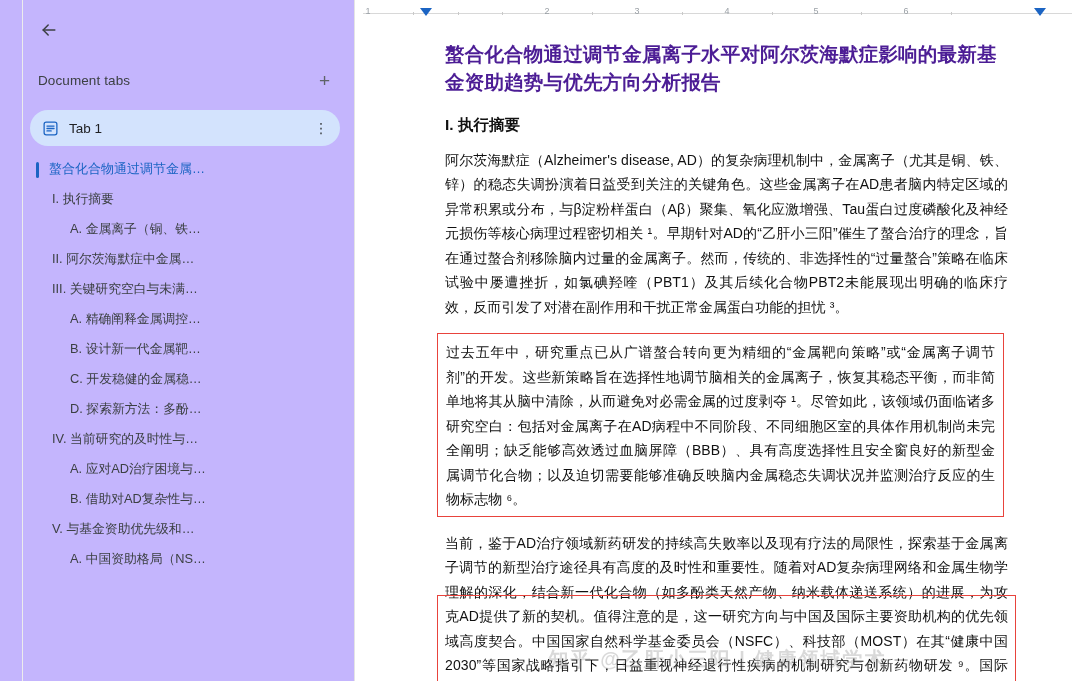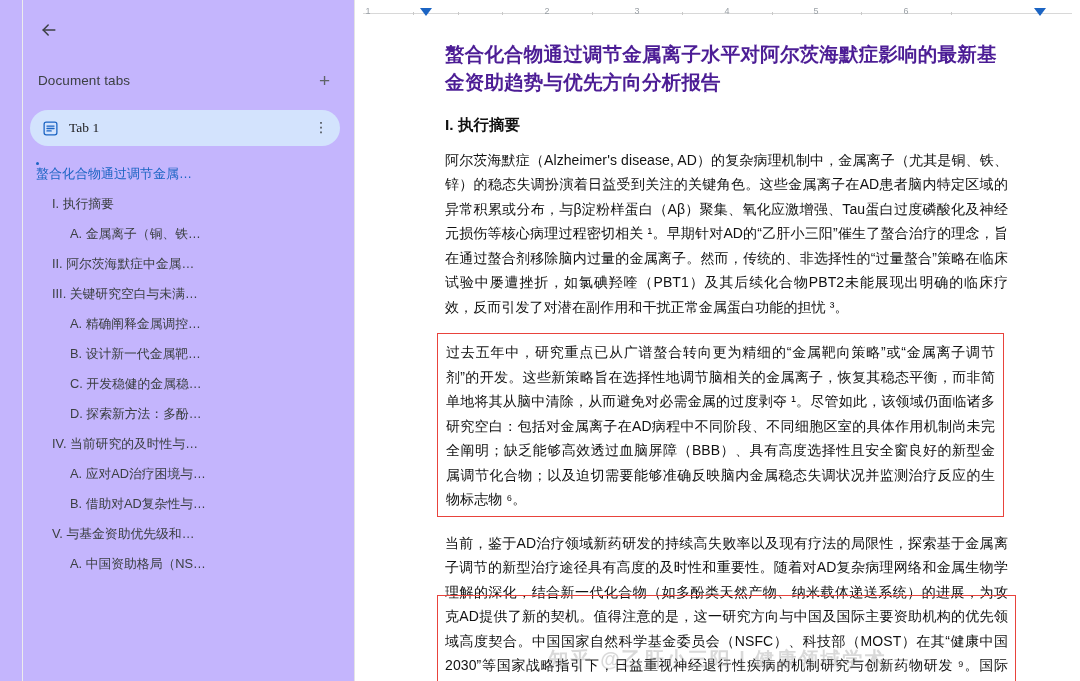--- a/index.html
+++ b/index.html
@@ -66,21 +66,20 @@
   .tab-chip {
     margin: 10px 14px 0 8px;
     height: 36px;
     border-radius: 18px;
     background: #d3e3fd;
     display: flex;
     align-items: center;
     padding: 0 10px 0 12px;
     gap: 10px;
     cursor: pointer;
-    font-family: Liberation Serif, serif;
   }
   .tab-chip .doc-ico {
     width: 17px; height: 17px;
     color: #1b64c3;
     flex: 0 0 17px;
   }
   .tab-chip .tab-label {
     font-size: 13.5px;
     color: #202124;
     flex: 1;
@@ -90,21 +89,21 @@
     text-align: center;
     color: #3c4043;
     font-size: 14px;
     letter-spacing: 0;
     line-height: 1;
   }
   .doc-title-row {
     display: flex;
     align-items: flex-start;
     margin: 14px 10px 2px 14px;
-    flex-direction: column;
+    gap: 10px;
   }
   .doc-title-row .bar {
     width: 3px;
     height: 16px;
     background: #1b64c3;
     border-radius: 2px;
     margin-top: 2px;
     flex: 0 0 3px;
   }
   .doc-title-row .txt {

